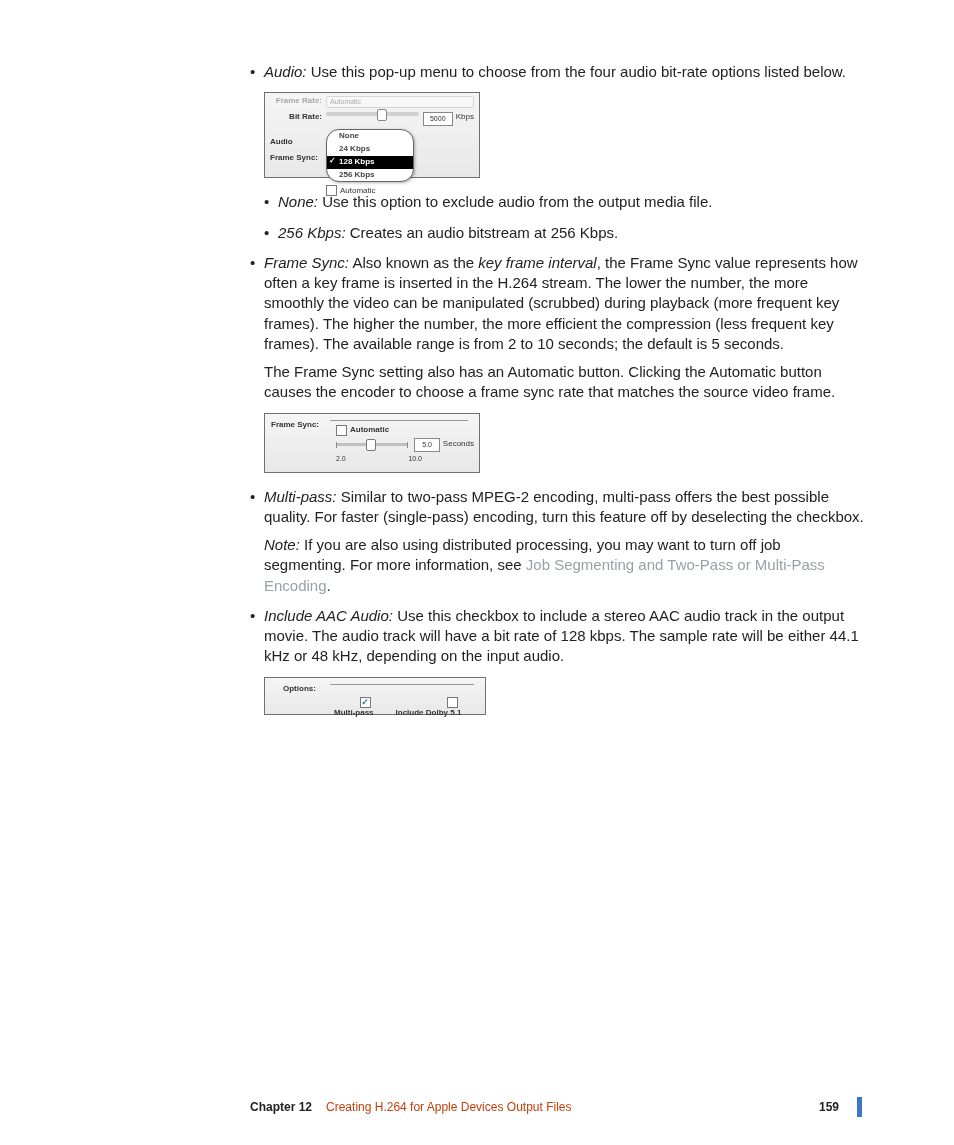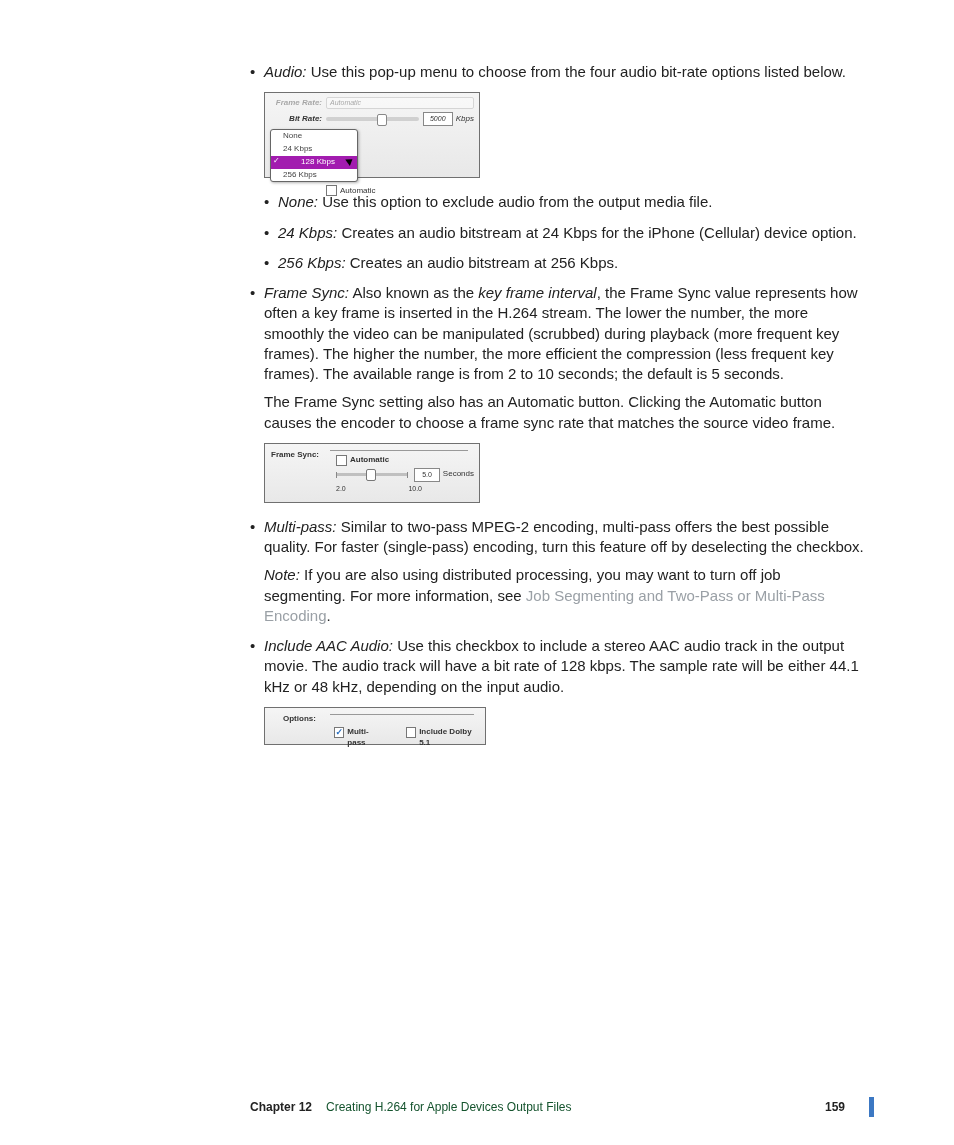--- a/index.html
+++ b/index.html
@@ -69,45 +69,46 @@
     border: 1px solid #707070;
     background: linear-gradient(#f5f5f5,#e8e8e8);
     font-family: "Lucida Grande","Helvetica",Arial,sans-serif;
     font-size: 8px;
     color: #333;
     margin: 10px 0 14px 0;
   }
   .shot .lbl { font-weight: bold; }
   
   .shot1 { width: 216px; height: 86px; padding: 3px 5px; box-sizing: border-box; }
-  .row { display:flex; align-items:center; height:14px;font-style:italic; }
+  .row { display:flex; align-items:flex-start; height:14px; }
   .row .rl { width:52px; text-align:right; margin-right:4px; }
   .slider-track { flex:1; height:4px; background:#d0d0d0; border-radius:2px; position:relative; margin-right:4px; }
   .slider-track .knob { position:absolute; right:32px; top:-3px; width:8px; height:10px; background:#fff; border:1px solid #888; border-radius:2px; }
   .numbox { width:28px; height:12px; background:#fff; border:1px solid #888; font-size:7px; text-align:center; line-height:12px; }
   .unit { margin-left:3px; }
   .popup {
     position: relative;
+    margin-left: 56px;
     margin-top: 3px;
     width: 86px;
     border: 1px solid #666;
-    border-radius: 3px;
+    border-radius: 13px;
     background: #fff;
     box-shadow: 1px 1px 3px rgba(0,0,0,0.3);
     font-size: 8px;
+    font-weight: bold;
   }
   .popup .opt {
     padding: 1px 4px 1px 12px;
     position: relative;
     color: #444;
   }
   .popup .opt.sel {
-    background: #a21caf;
+    background: #000000;
     color: #fff;
-    text-align: center;
   }
   .popup .opt.sel::before {
     content: "✓";
     position: absolute;
     left: 2px;
     top: 0;
     font-size: 8px;
   }
   .cursor {
     position:absolute; right:2px; top:1px; width:8px; height:8px;
@@ -137,35 +138,35 @@
   .fs-slider .track::after { right:0; }
   .fs-slider .knob2 { position:absolute; left:30px; top:-4px; width:8px; height:10px; background:#fff; border:1px solid #777; border-radius:2px; }
   .fs-ticks { font-size:7px; display:flex; justify-content:space-between; width:86px; margin-top:2px; }
   
   .shot3 { width:222px; height:38px; padding:6px 5px 0 5px; box-sizing:border-box; position:relative; }
   .op-lbl { position:absolute; left:18px; top:6px; font-weight:bold; }
   .op-row { margin-left:64px; margin-top:12px; display:flex; align-items:center; gap:22px; }
   .chk.checked::before {
     content:"✓"; display:block; font-size:9px; line-height:8px; color:#2a6fbf; text-align:center;
   }
-  .opt-item { display:flex; align-items:flex-start; font-weight:bold; font-size:8px; }
+  .opt-item { display:flex; align-items:flex-end; font-weight:bold; font-size:8px;flex-direction:column; }
   
   .footer {
     position:absolute;
     bottom:28px;
-    left:250px; right:80px;
+    left:250px; right:92px;
     border-right: 5px solid #3c78c3;
-    padding-right: 24px;
+    padding-right: 18px;
     display:flex;
     font-size:12px;
     height:20px;
     align-items:center;
   }
   .footer .ch { font-weight:bold; margin-right:14px; }
-  .footer .title { color:#14532d; flex:1; }
+  .footer .title { color:#c2410c; flex:1; }
   .footer .pg { font-weight:bold; margin-left:auto; }
 </style>
 </head>
 <body>
 
 <div class="page">
   <ul class="main-list">
 
     <li>
       <span class="term">Audio:</span>
@@ -201,24 +202,20 @@
           <span>Automatic</span>
         </div>
       </div>
 
       <ul class="sub-list">
         <li>
           <span class="term">None:</span>
           <span>Use this option to exclude audio from the output media file.</span>
         </li>
         <li>
-          <span class="term">24 Kbps:</span>
-          <span>Creates an audio bitstream at 24 Kbps for the iPhone (Cellular) device option.</span>
-        </li>
-        <li>
           <span class="term">256 Kbps:</span>
           <span>Creates an audio bitstream at 256 Kbps.</span>
         </li>
       </ul>
     </li>
 
     <li>
       <span class="term">Frame Sync:</span>
       <span>Also known as the </span><span class="term">key frame interval</span><span>, the Frame Sync value represents how often a key frame is inserted in the H.264 stream. The lower the number, the more smoothly the video can be manipulated (scrubbed) during playback (more frequent key frames). The higher the number, the more efficient the compression (less frequent key frames). The available range is from 2 to 10 seconds; the default is 5 seconds.</span>
       <div class="continuation">The Frame Sync setting also has an Automatic button. Clicking the Automatic button causes the encoder to choose a frame sync rate that matches the source video frame.</div>

